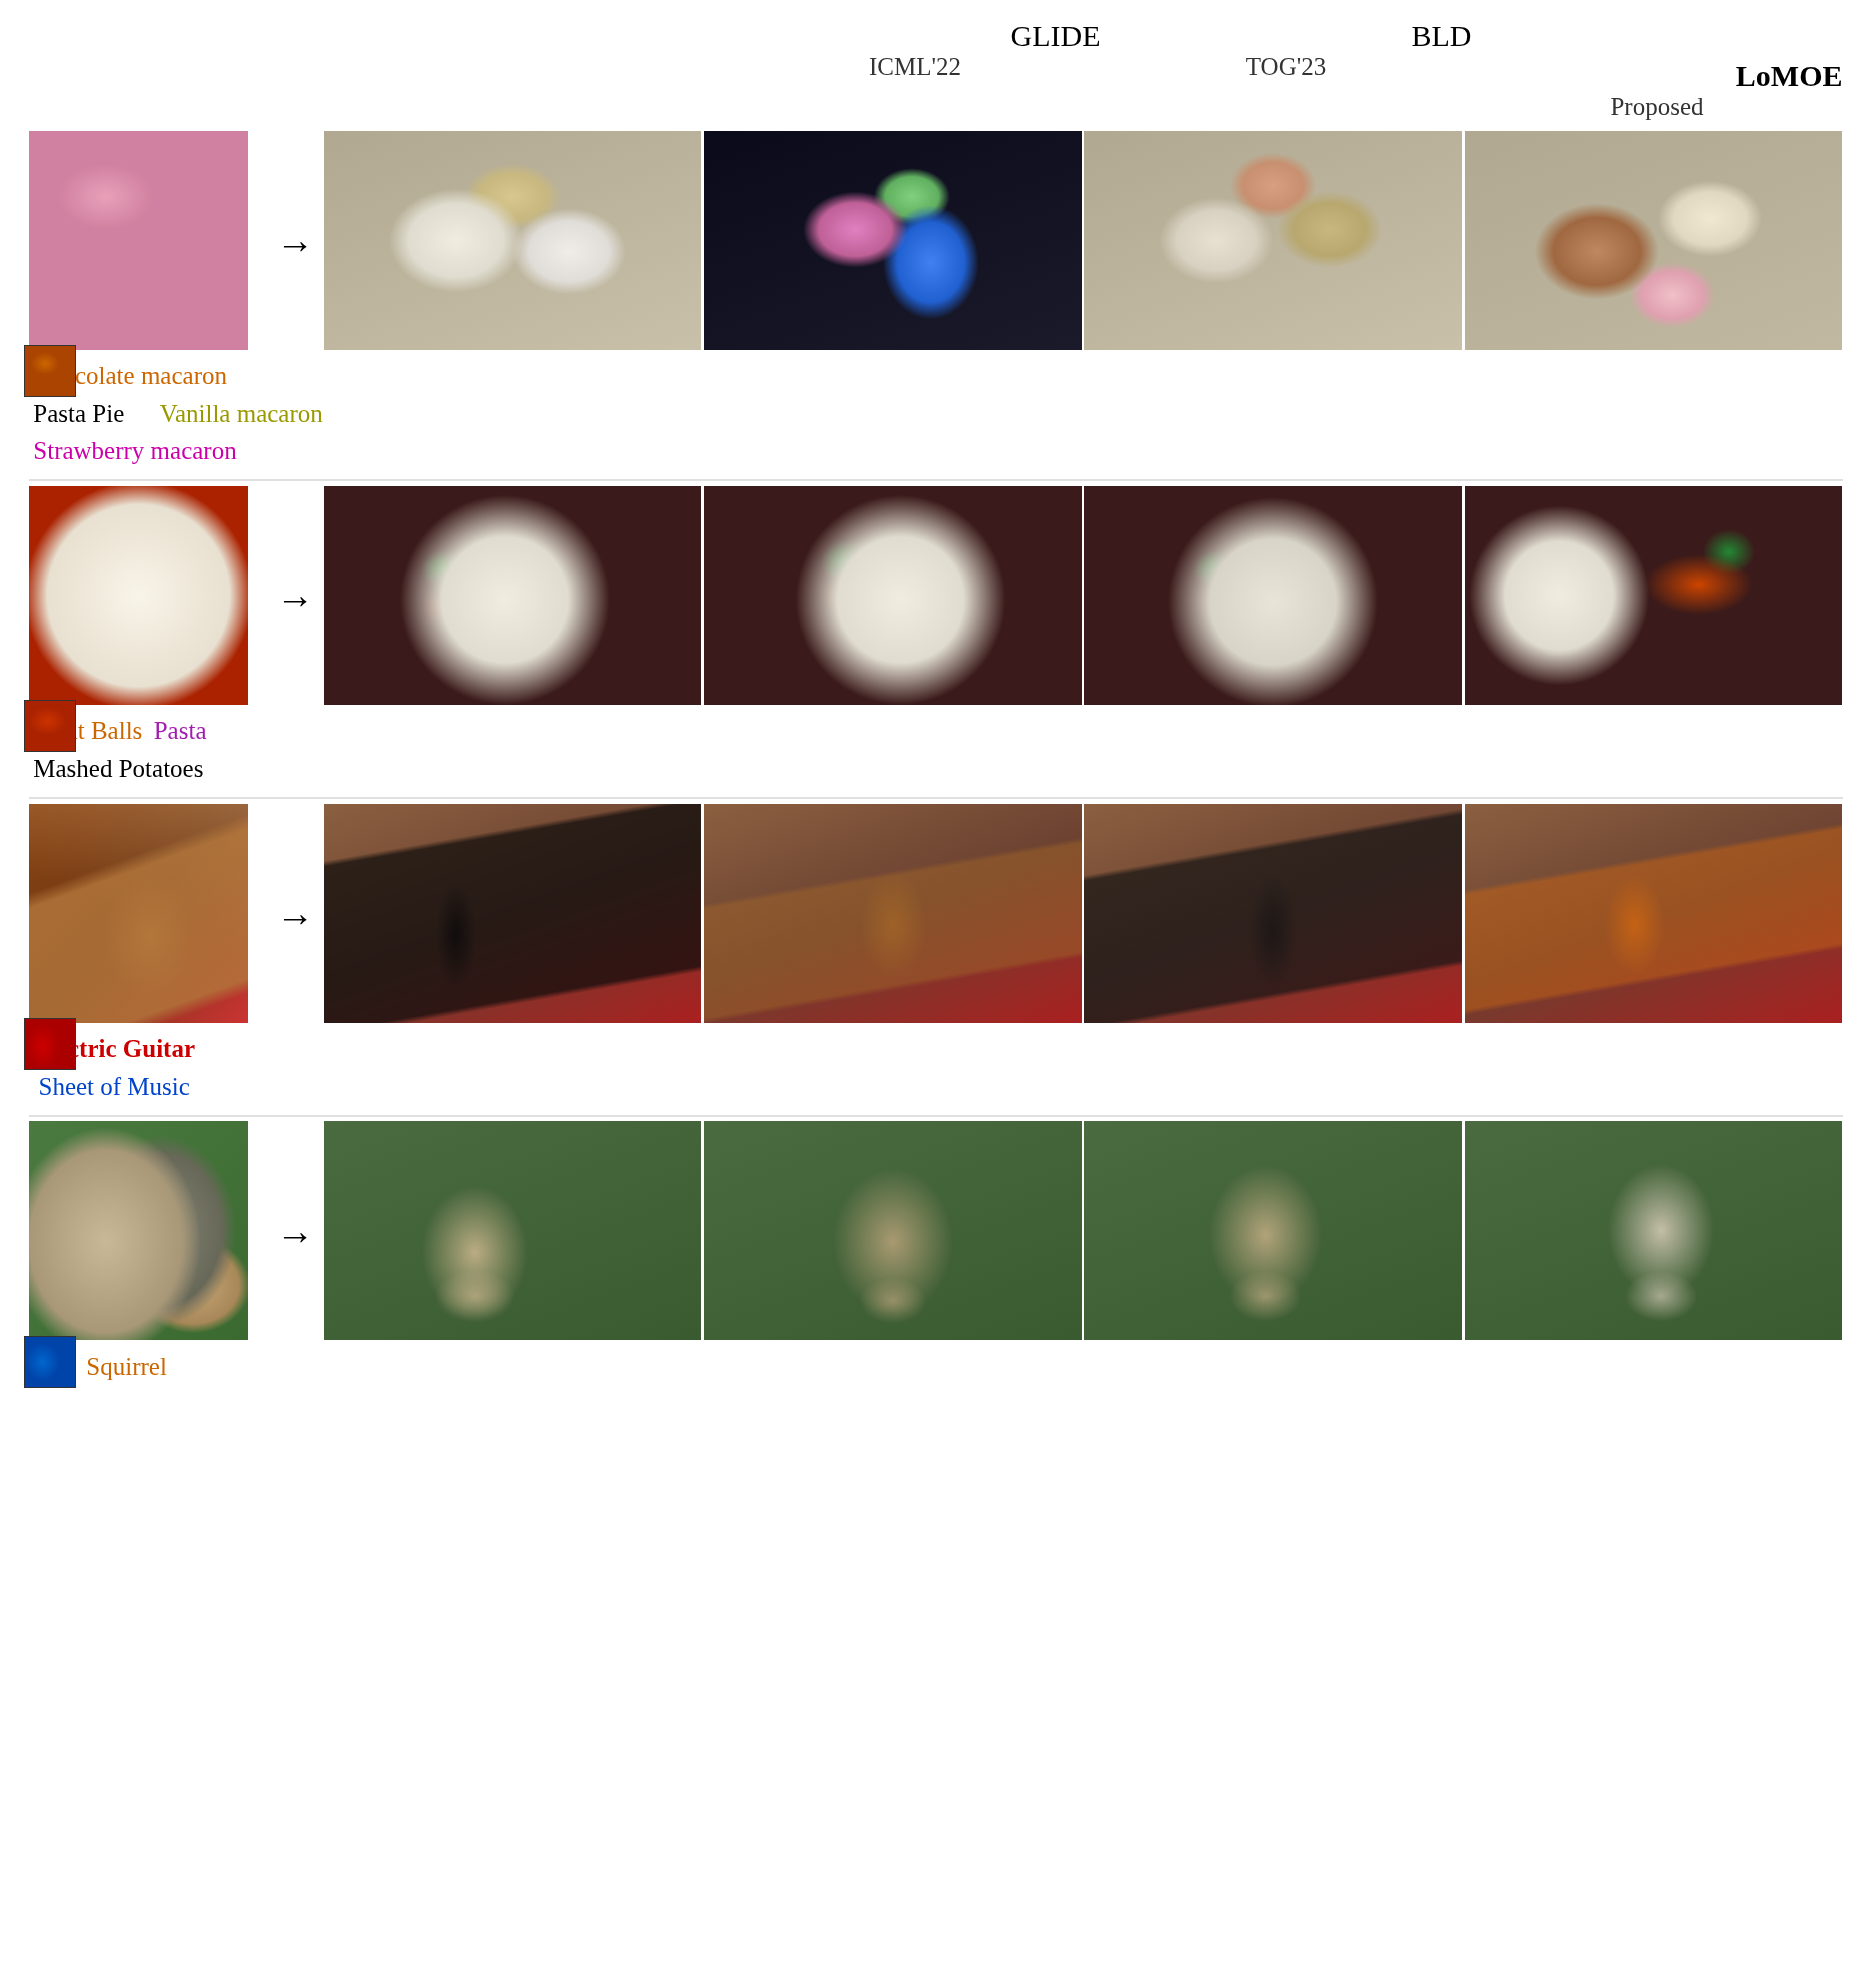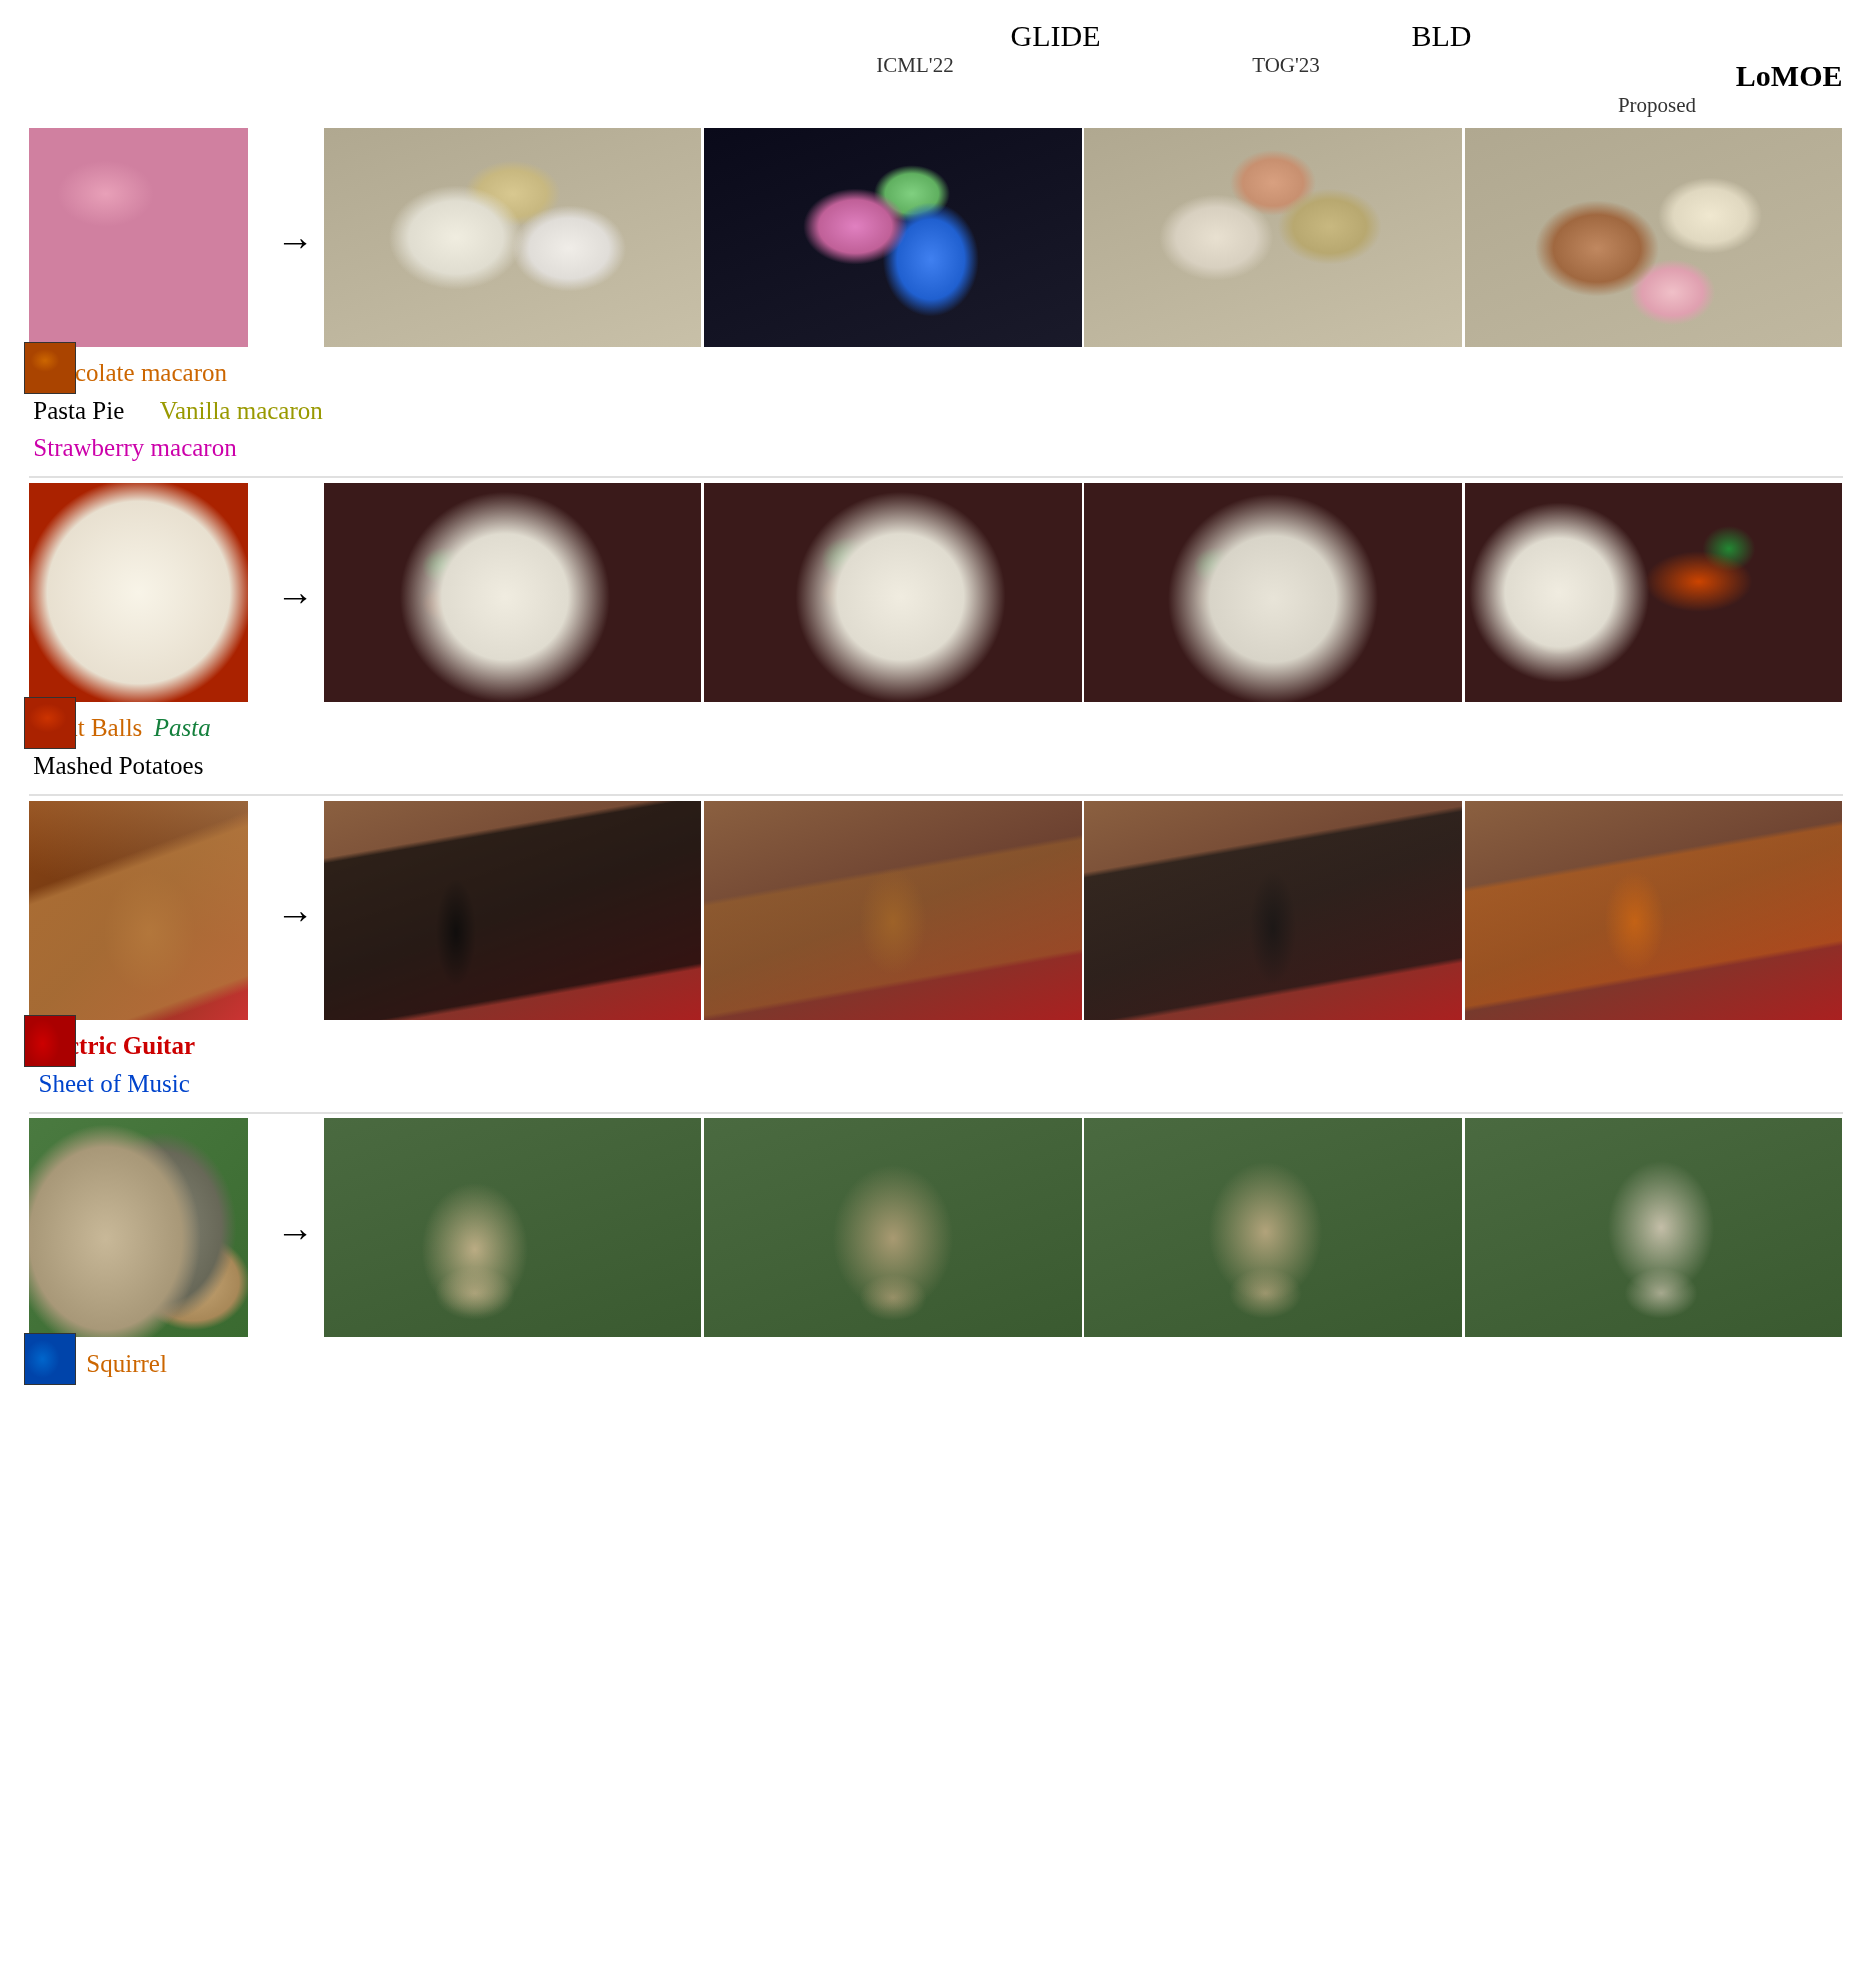--- a/index.html
+++ b/index.html
@@ -32,21 +32,21 @@
     }
 
     .method-name {
       font-size: 30px;
       font-weight: normal;
       display: block;
       text-align: right;
     }
 
     .method-venue {
-      font-size: 21px;
+      font-size: 25px;
       display: block;
       color: #333;
     }
 
     .method-name.bold {
       font-weight: bold;
       margin-top: 40px;
     }
 
     
@@ -524,21 +524,21 @@
 
   <div class="row-section">
     <div class="left-panel">
       <div class="source-image-wrapper">
         <div class="source-image img-bowl-source"></div>
         <div class="mask-thumbnail img-mask-bowl"></div>
       </div>
       <div class="labels-row">
         <div style="display:flex; gap:11.4px;">
           <span class="label-item" style="color: #cc6600;">Meat Balls</span>
-          <span class="label-item" style="color: #15803d; font-style: italic;">Pasta</span>
+          <span class="label-item" style="color: #a21caf;">Pasta</span>
         </div>
         <div class="label-item" style="color: #000000;">Mashed Potatoes</div>
       </div>
     </div>
     <div class="arrow-container">
       <span class="arrow">→</span>
     </div>
     <div class="results-grid">
       <div class="result-panel rp-bowl-1"></div>
       <div class="result-divider"></div>

